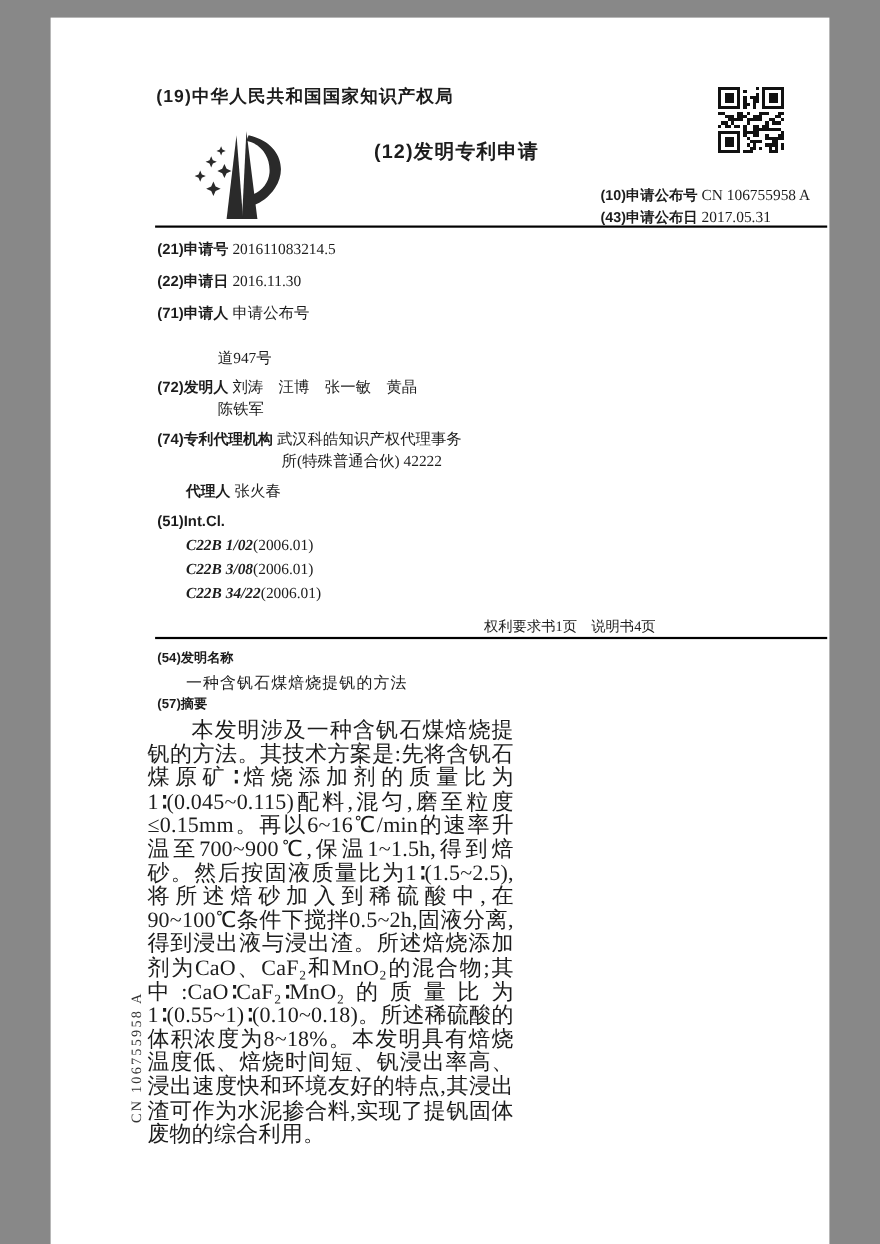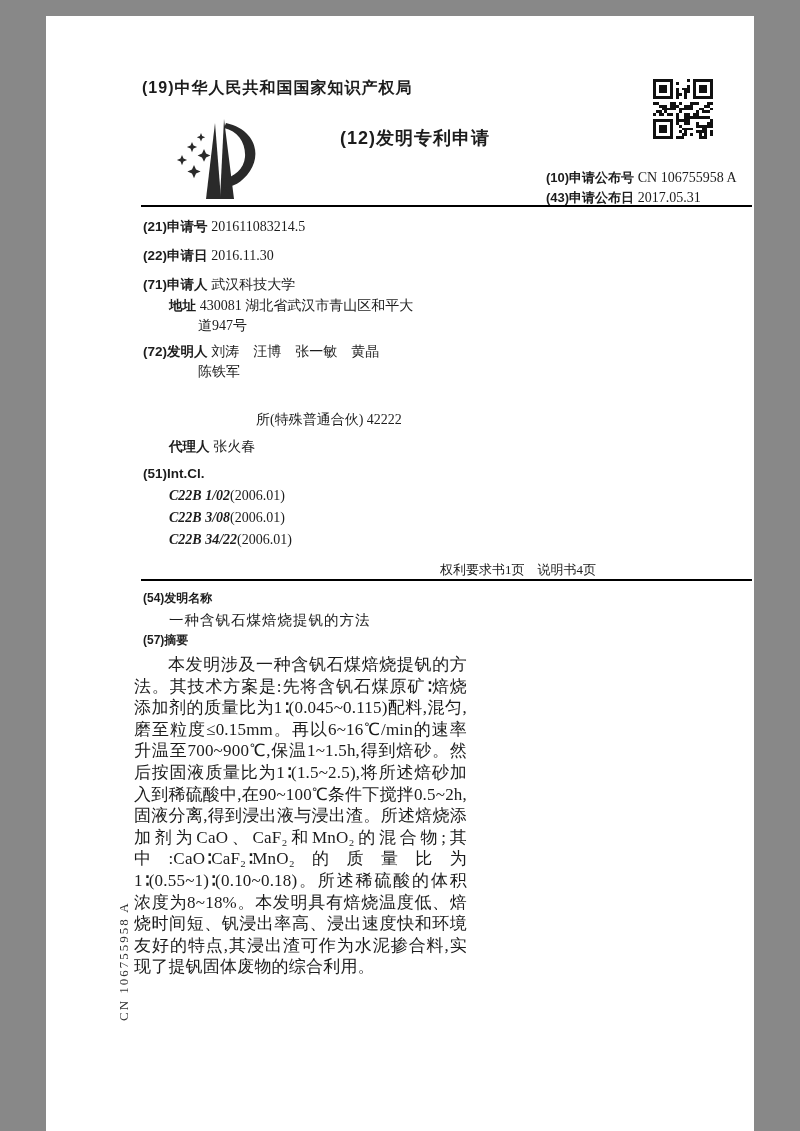--- a/index.html
+++ b/index.html
@@ -28,21 +28,21 @@
   .row .lbl{font-weight:bold;}
   .row .val{font-family:"Liberation Serif",serif;font-size:14px;}
   .intcl-code{font-family:"Liberation Serif",serif;font-style:italic;font-weight:bold;font-size:14px;}
   .intcl-ver{font-family:"Liberation Serif",serif;font-size:14px;}
 
   .pages-info{right:158px;top:545px;font-size:13px;font-family:"Liberation Serif",serif;}
   .sec-label{font-size:12px;font-weight:bold;}
   .title-line{left:123px;top:595px;font-size:14.5px;font-family:"Liberation Serif",serif;letter-spacing:1px;}
   .abstract{
     left:88px;top:638px;width:333px;
-    font-family:"Liberation Serif",serif;font-size:17px;line-height:21.6px;
+    font-family:"Liberation Serif",serif;font-size:20px;line-height:21.6px;
     text-align:justify;text-indent:2em;letter-spacing:0.2px;
   }
   .side-number{
     left:70px;top:1005px;white-space:nowrap;
     font-family:"Liberation Serif",serif;font-size:13px;letter-spacing:2px;color:#333;
     transform:rotate(-90deg);transform-origin:0 0;
   }
   .logo svg{width:100%;height:100%;}
 </style>
 </head>
@@ -221,38 +221,38 @@
     <span class="val">201611083214.5</span>
   </div>
 
   <div class="abs row" style="left:97px;top:231px;">
     <span class="lbl">(22)申请日</span>
     <span class="val">2016.11.30</span>
   </div>
 
   <div class="abs row" style="left:97px;top:260px;">
     <span class="lbl">(71)申请人</span>
-    <span class="val">武汉科技大学</span>
-  </div>
-  <div class="abs row" style="left:123px;top:281px;">
-    <span class="lbl">地址</span>
-    <span class="val">430081 湖北省武汉市青山区和平大</span>
+    <span class="val">申请公布号</span>
   </div>
   <div class="abs row" style="left:152px;top:301px;">
     <span class="val">道947号</span>
   </div>
 
   <div class="abs row" style="left:97px;top:327px;">
     <span class="lbl">(72)发明人</span>
     <span class="val">刘涛　汪博　张一敏　黄晶</span>
   </div>
   <div class="abs row" style="left:152px;top:347px;">
     <span class="val">陈铁军</span>
   </div>
 
+  <div class="abs row" style="left:97px;top:375px;">
+    <span class="lbl">(74)专利代理机构</span>
+    <span class="val">武汉科皓知识产权代理事务</span>
+  </div>
   <div class="abs row" style="left:210px;top:395px;">
     <span class="val">所(特殊普通合伙) 42222</span>
   </div>
   <div class="abs row" style="left:123px;top:422px;">
     <span class="lbl">代理人</span>
     <span class="val">张火春</span>
   </div>
 
   <div class="abs row" style="left:97px;top:450px;">
     <span class="lbl">(51)Int.Cl.</span>

